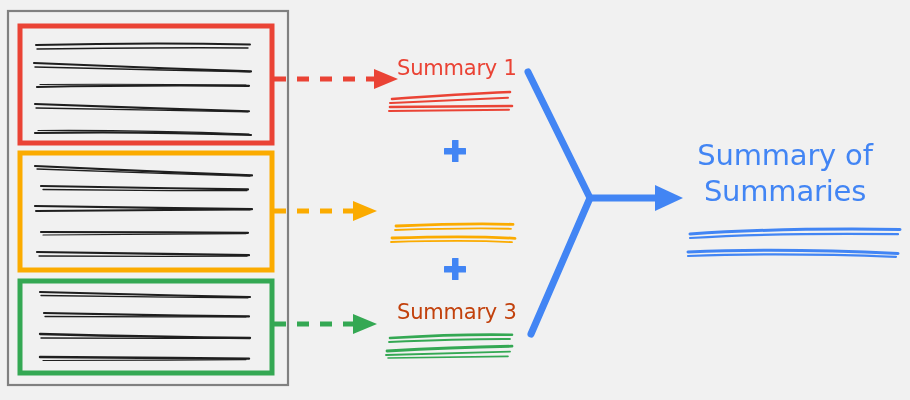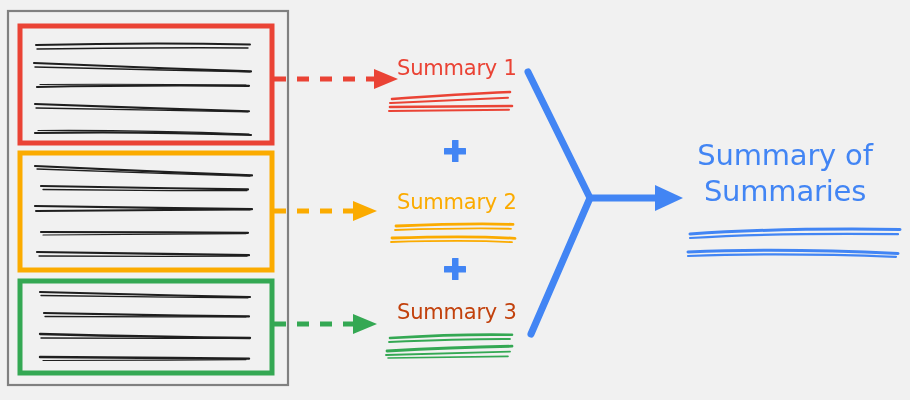--- a/index.html
+++ b/index.html
@@ -159,21 +159,20 @@
     <g stroke="#4285f4" fill="none" stroke-linecap="round">
       <path d="M690 234 C740 230.4, 800 228.2, 900 229.4" stroke-width="3.0"></path>
       <path d="M690 238 C740 235.0, 800 233.0, 898 234.2" stroke-width="2.2"></path>
       <path d="M688 252 C740 249.6, 800 248.8, 898 253.4" stroke-width="3.0"></path>
       <path d="M688 256 C740 254.0, 800 253.2, 896 256.8" stroke-width="2.2"></path>
     </g>
   </svg>
 
   <div class="label sum-label" id="label-summary-1">Summary 1</div>
 
-  <div class="label sum-label" id="label-summary-2">Summary 2</div>
 
   <div class="label sum-label" id="label-summary-3">Summary 3</div>
 
   <div class="label final-label" id="label-final">
     <div>Summary of</div>
     <div>Summaries</div>
   </div>
 
 </div>
 

